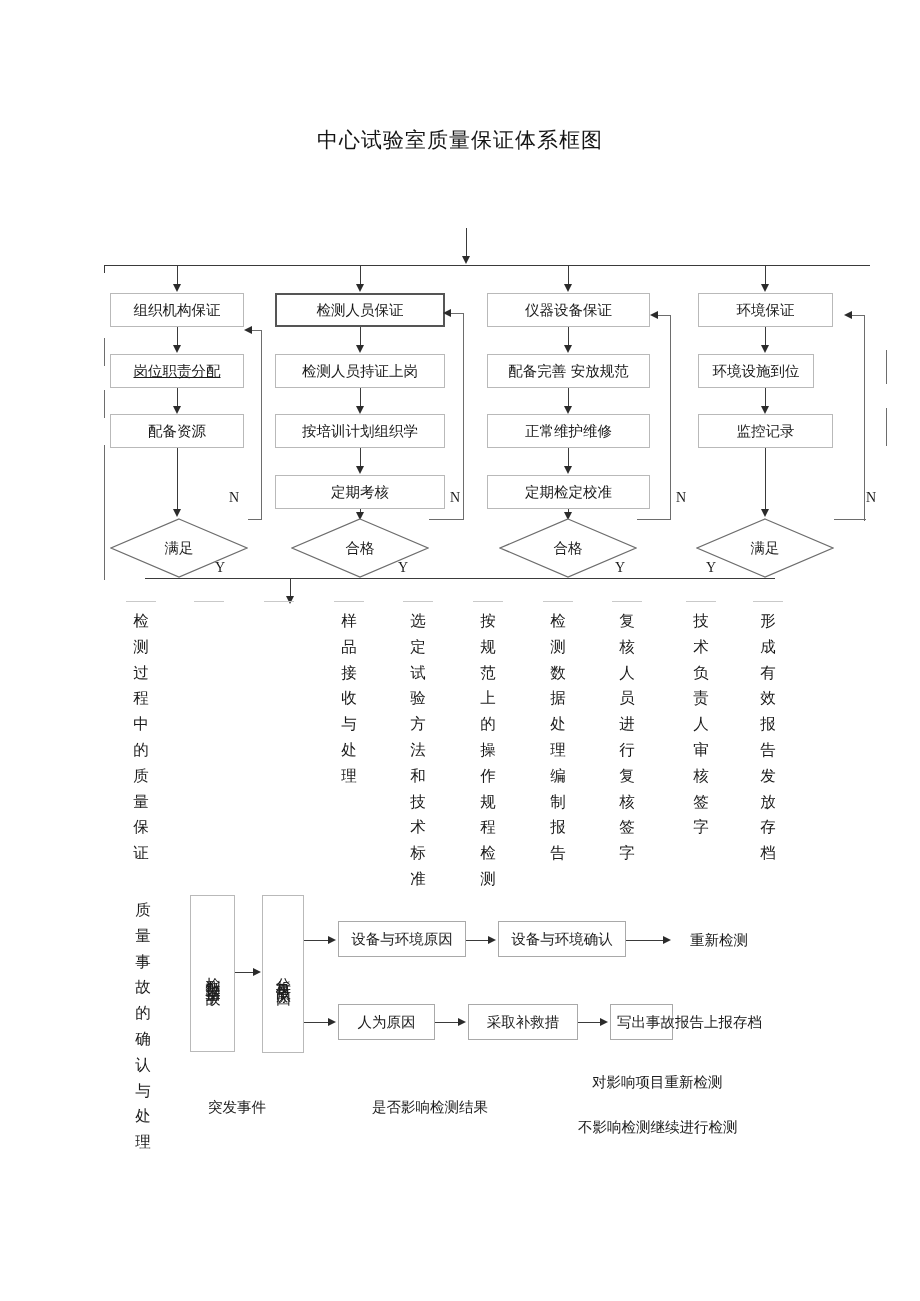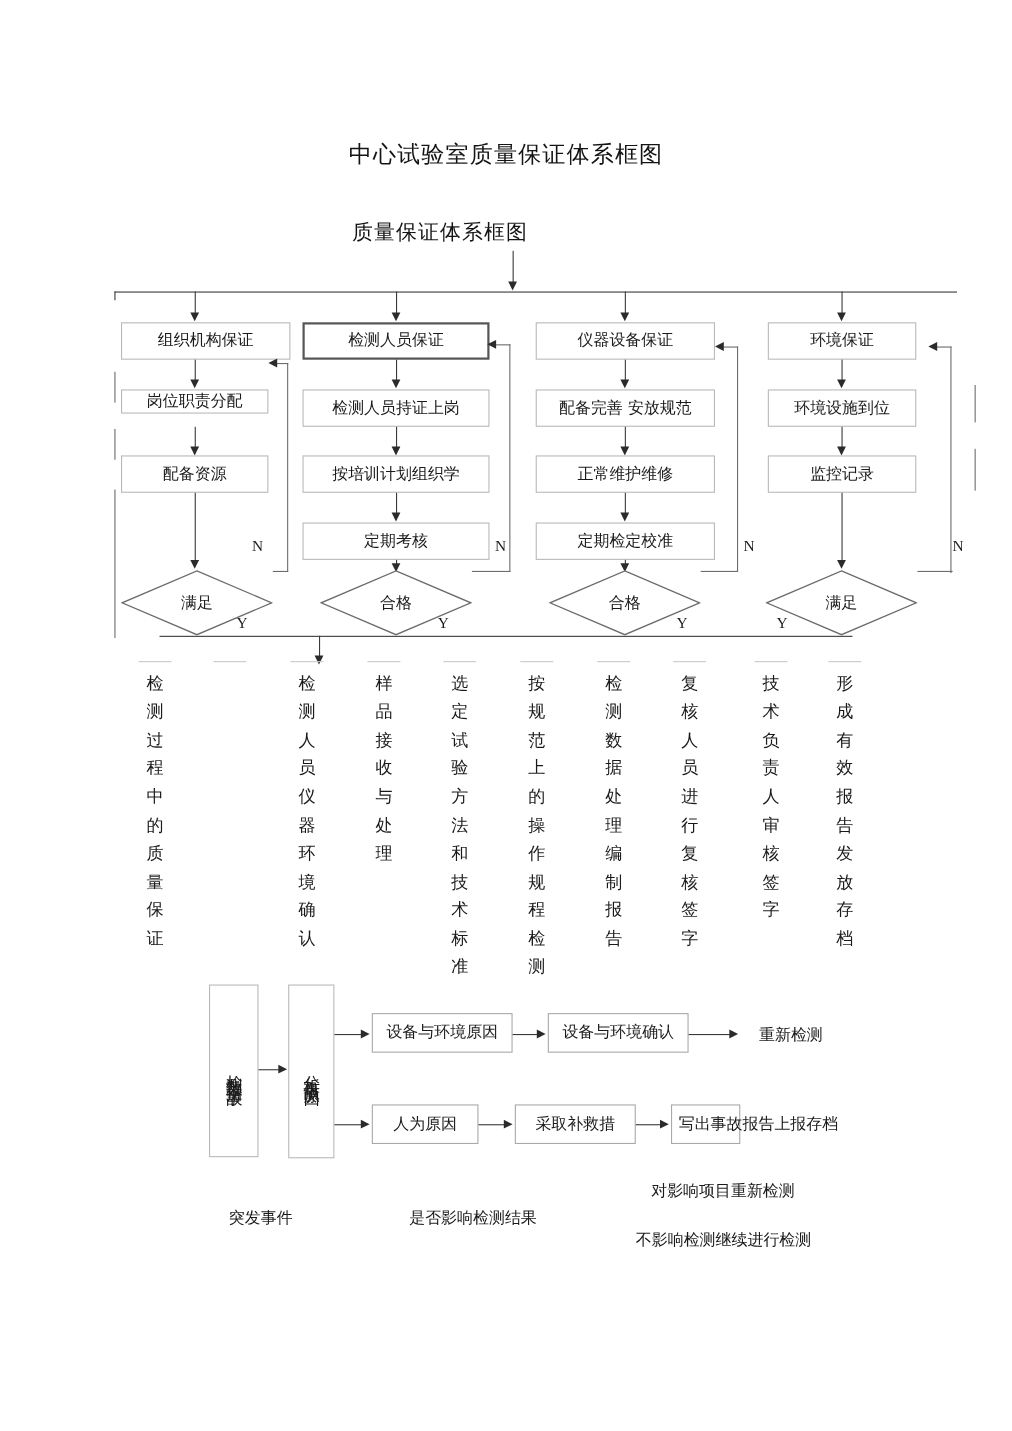--- a/index.html
+++ b/index.html
@@ -138,46 +138,45 @@
     color:#1a1a1a;
     font-family:"Liberation Serif","DejaVu Serif",serif;
   }
 </style>
 </head>
 <body>
 
 <div id="page">
 
   <div class="title-main">中心试验室质量保证体系框图</div>
-  <div class="title-sub"><span>质量保证体系框图</span></div>
 
   <div class="vline" style="left:466px; top:228px; height:30px;"></div>
   <div class="arw-d" style="left:461.5px; top:256px;"></div>
 
   <div class="hline" style="left:104px; top:265px; width:766px;"></div>
 
   <div class="vline" style="left:177px; top:265px; height:21px;"></div>
   <div class="arw-d" style="left:172.5px; top:284px;"></div>
 
   <div class="vline" style="left:360px; top:265px; height:21px;"></div>
   <div class="arw-d" style="left:355.5px; top:284px;"></div>
 
   <div class="vline" style="left:568px; top:265px; height:21px;"></div>
   <div class="arw-d" style="left:563.5px; top:284px;"></div>
 
   <div class="vline" style="left:765px; top:265px; height:21px;"></div>
   <div class="arw-d" style="left:760.5px; top:284px;"></div>
 
   <div class="vline" style="left:104px; top:265px; height:8px;"></div>
 
-  <div class="box" style="left:110px; top:293px; width:154px; height:34px;">组织机构保证</div>
+  <div class="box" style="left:110px; top:293px; width:134px; height:34px;">组织机构保证</div>
   <div class="vline" style="left:177px; top:327px; height:19px;"></div>
   <div class="arw-d" style="left:172.5px; top:345px;"></div>
 
-  <div class="box" style="left:110px; top:354px; width:134px; height:22px;">岗位职责分配</div>
+  <div class="box" style="left:110px; top:354px; width:134px; height:34px;text-decoration:underline;">岗位职责分配</div>
   <div class="vline" style="left:177px; top:388px; height:19px;"></div>
   <div class="arw-d" style="left:172.5px; top:406px;"></div>
 
   <div class="box" style="left:110px; top:414px; width:134px; height:34px;">配备资源</div>
   <div class="vline" style="left:177px; top:448px; height:62px;"></div>
   <div class="arw-d" style="left:172.5px; top:509px;"></div>
 
   <div class="diamond" style="left:110px; top:518px; width:138px; height:60px;">
     <svg width="138" height="60" viewBox="0 0 138 60">
       <polygon points="69,1 137,30 69,59 1,30" fill="#ffffff" stroke="#6d6d6d" stroke-width="1.2"></polygon>
@@ -253,21 +252,21 @@
 
   <div class="hline thin" style="left:637px; top:519px; width:34px;"></div>
   <div class="vline thin" style="left:670px; top:315px; height:205px;"></div>
   <div class="hline thin" style="left:655px; top:315px; width:16px;"></div>
   <div class="arw-l" style="left:650px; top:310.5px;"></div>
 
   <div class="box" style="left:698px; top:293px; width:135px; height:34px;">环境保证</div>
   <div class="vline" style="left:765px; top:327px; height:19px;"></div>
   <div class="arw-d" style="left:760.5px; top:345px;"></div>
 
-  <div class="box" style="left:698px; top:354px; width:135px; height:34px;">环境设施到位</div>
+  <div class="box" style="left:698px; top:354px; width:116px; height:34px;">环境设施到位</div>
   <div class="vline" style="left:765px; top:388px; height:19px;"></div>
   <div class="arw-d" style="left:760.5px; top:406px;"></div>
 
   <div class="box" style="left:698px; top:414px; width:135px; height:34px;text-align:right;">监控记录</div>
   <div class="vline" style="left:765px; top:448px; height:62px;"></div>
   <div class="arw-d" style="left:760.5px; top:509px;"></div>
 
   <div class="diamond" style="left:696px; top:518px; width:138px; height:60px;">
     <svg width="138" height="60" viewBox="0 0 138 60">
       <polygon points="69,1 137,30 69,59 1,30" fill="#ffffff" stroke="#6d6d6d" stroke-width="1.2"></polygon>
@@ -293,29 +292,29 @@
   <div class="hline faint" style="left:264px; top:601px; width:30px;"></div>
   <div class="hline faint" style="left:334px; top:601px; width:30px;"></div>
   <div class="hline faint" style="left:403px; top:601px; width:30px;"></div>
   <div class="hline faint" style="left:473px; top:601px; width:30px;"></div>
   <div class="hline faint" style="left:543px; top:601px; width:30px;"></div>
   <div class="hline faint" style="left:612px; top:601px; width:30px;"></div>
   <div class="hline faint" style="left:686px; top:601px; width:30px;"></div>
   <div class="hline faint" style="left:753px; top:601px; width:30px;"></div>
 
   <div class="vcol" style="left:128px; top:609px;">检测过程中的质量保证</div>
-  <div class="vcol" style="left:266px; top:609px;">检测人员仪器环境确认</div>
   <div class="vcol" style="left:336px; top:609px;">样品接收与处理</div>
   <div class="vcol" style="left:405px; top:609px;">选定试验方法和技术标准</div>
   <div class="vcol" style="left:475px; top:609px;">按规范上的操作规程检测</div>
   <div class="vcol" style="left:545px; top:609px;">检测数据处理编制报告</div>
   <div class="vcol" style="left:614px; top:609px;">复核人员进行复核签字</div>
   <div class="vcol" style="left:688px; top:609px;">技术负责人审核签字</div>
   <div class="vcol" style="left:755px; top:609px;">形成有效报告发放存档</div>
 
+  <div class="vcol" style="left:130px; top:898px;">质量事故的确认与处理</div>
 
   <div class="vbox" style="left:190px; top:895px; width:45px; height:157px;">
     <span class="vt">检测数据事故</span>
   </div>
 
   <div class="hline" style="left:235px; top:972px; width:19px;"></div>
   <div class="arw-r" style="left:253px; top:967.5px;"></div>
 
   <div class="vbox" style="left:262px; top:895px; width:42px; height:158px;">
     <span class="vt">分析事故原因</span>

